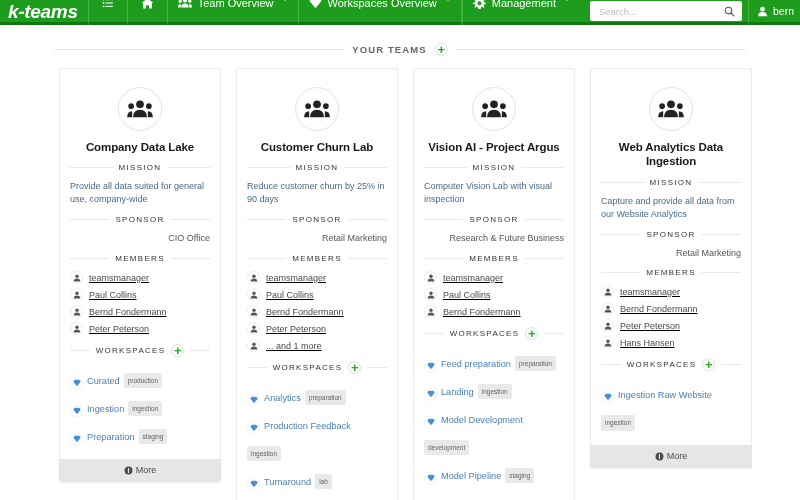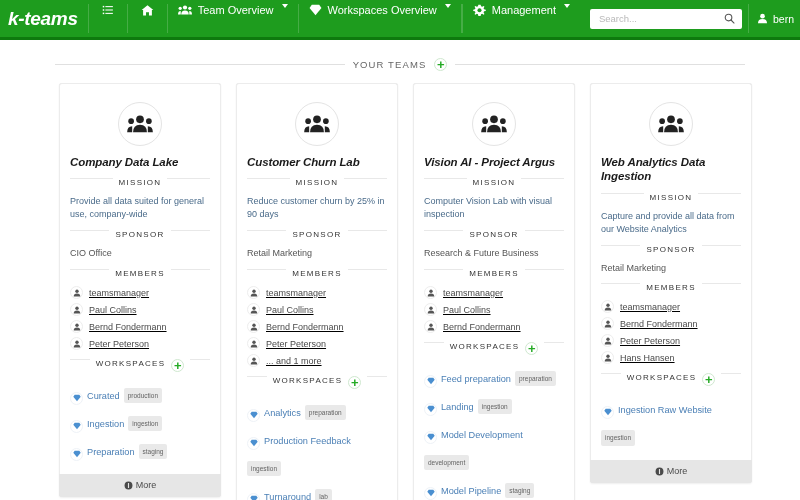--- a/index.html
+++ b/index.html
@@ -8,21 +8,21 @@
     width: 800px; height: 500px;
     overflow: hidden;
     background: #ffffff;
     font-family: "Liberation Sans", sans-serif;
     -webkit-font-smoothing: antialiased;
   }
 
   
   .navbar {
     position: relative;
-    height: 40px;
+    height: 25px;
     background: #1e9c1e;
     border-bottom: 3px solid #0e7a0e;
     display: flex;
     align-items: center;
     color: #ffffff;
     white-space: nowrap;
   }
   .brand {
     font-size: 19px;
     font-style: italic;
@@ -73,21 +73,21 @@
   .page { padding: 0; background: #ffffff; }
 
   .section-title-row {
     display: flex; align-items: center; justify-content: center;
     gap: 8px;
     margin: 18px auto 0 auto;
     width: 690px;
   }
   .section-title-row .rule { flex: 1; height: 1px; background: #e0e0e0; }
   .section-title-row .txt {
-    font-size: 9.5px; letter-spacing: 1.1px; color: #666; font-weight: 400;
+    font-size: 9.5px; letter-spacing: 1.1px; color: #666; font-weight: 700;
   }
   .plus-circle {
     width: 13px; height: 13px; border-radius: 50%;
     border: 1px solid #cfe8cf; background: #fff;
     display: inline-flex; align-items: center; justify-content: center;
     color: #25ab25; font-size: 13px; font-weight: 700; line-height: 1;
     flex: 0 0 auto;
   }
   .plus-circle span { transform: translateY(-0.5px); }
 
@@ -112,49 +112,49 @@
     border-radius: 3px 3px 0 0;
     padding: 10px 10px 10px 10px;
   }
   .team-avatar {
     width: 44px; height: 44px; margin: 8px auto 0 auto;
     border-radius: 50%;
     border: 1px solid #e4e4e4;
     display: flex; align-items: center; justify-content: center;
   }
   .team-name {
-    text-align: left;
+    text-align: center;
     font-size: 11.5px;
-    font-style: italic;
     font-weight: 700;
     color: #1a1a1a;
     margin: 9px 0 2px 0;
     line-height: 1.25;
     letter-spacing: -0.1px;
   }
   .sec-head {
-    display: flex; align-items: flex-start; gap: 6px;
+    display: flex; align-items: center; gap: 6px;
     margin: 9px 0 8px 0;
   }
   .sec-head .rule { flex: 1; height: 1px; background: #e8e8e8; }
   .sec-head .txt {
     font-size: 8px; letter-spacing: 1.3px; color: #333; font-weight: 400;
     white-space: nowrap;
   }
   .mission-text {
     font-size: 9px;
     color: #4a6b8a;
     line-height: 1.45;
     margin: 0 0 2px 0;
   }
   .sponsor-text {
     font-size: 9px;
     color: #555;
     line-height: 1.4;
     margin: 0;
+    text-align: right;
   }
   .member-row {
     display: flex; align-items: center; gap: 6px;
     margin-bottom: 4px;
     text-decoration: underline;
   }
   .member-avatar {
     width: 13px; height: 13px; border-radius: 50%;
     border: 1px solid #ededed; background: #fff;
     display: flex; align-items: center; justify-content: center;

